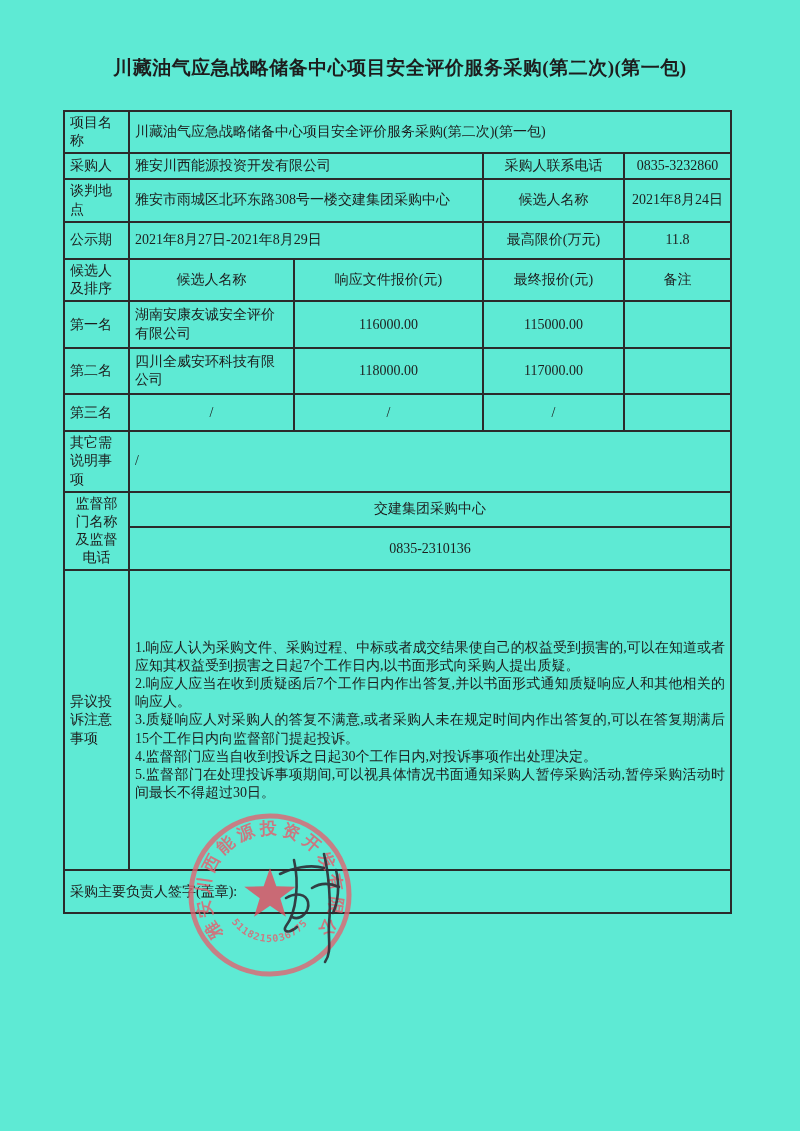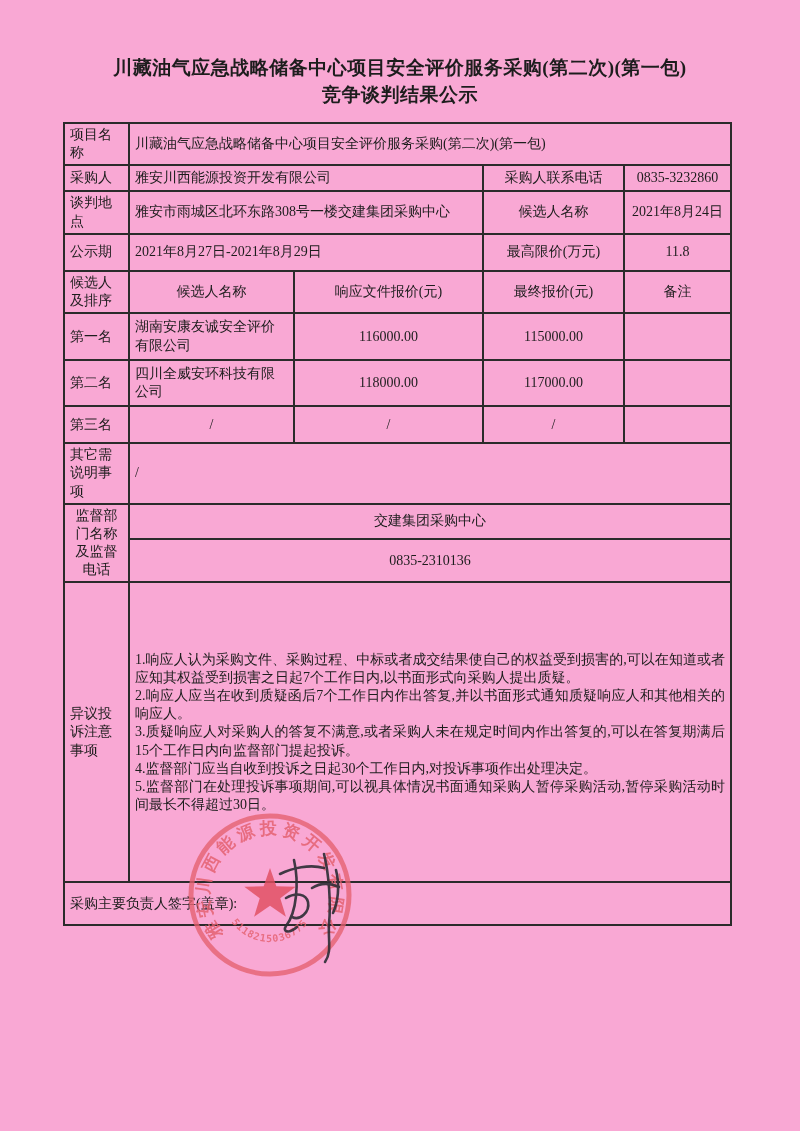--- a/index.html
+++ b/index.html
@@ -1,28 +1,28 @@
 <!DOCTYPE html>
 <html style="--stamp: #e4606e; --stamp-star: #e14e60;"><head>
 <meta charset="utf-8">
 <style>
   html,body { margin:0; padding:0; }
   .page {
     position:relative; width:800px; height:1131px;
-    background:#f9a8d4; overflow:hidden;
+    background:#5eead4; overflow:hidden;
     font-family:"Liberation Serif","DejaVu Serif",serif;
     color:#1d1d1d;
   }
   .title-block {
     position:absolute; top:54px; left:0; width:800px;
     text-align:center; font-weight:700; font-size:19px; line-height:27px;
     letter-spacing:0.5px;
   }
   table.doc {
-    position:absolute; left:63px; top:122px; width:667px;
+    position:absolute; left:63px; top:110px; width:667px;
     border-collapse:collapse; table-layout:fixed;
   }
   table.doc td {
     border:2px solid #2b2b2b;
     font-size:14px; line-height:1.3;
     padding:2px 5px; vertical-align:middle;
     overflow:hidden;
   }
   .lbl  { text-align:left; padding-left:4px; }
   .ctr  { text-align:center;margin-top:47px; }
@@ -34,21 +34,20 @@
   .stamp-svg { left:185px; top:810px; z-index:4; }
   .sig-svg   { left:272px; top:842px; z-index:5; }
 </style>
 </head>
 <body>
 
 <div class="page">
 
   <div class="title-block">
     <div>川藏油气应急战略储备中心项目安全评价服务采购(第二次)(第一包)</div>
-    <div>竞争谈判结果公示</div>
   </div>
 
   <table class="doc">
     <colgroup>
       <col style="width:65px">
         <col style="width:165px">
         <col style="width:189px">
       <col style="width:141px">
         <col style="width:107px">
     </colgroup>

